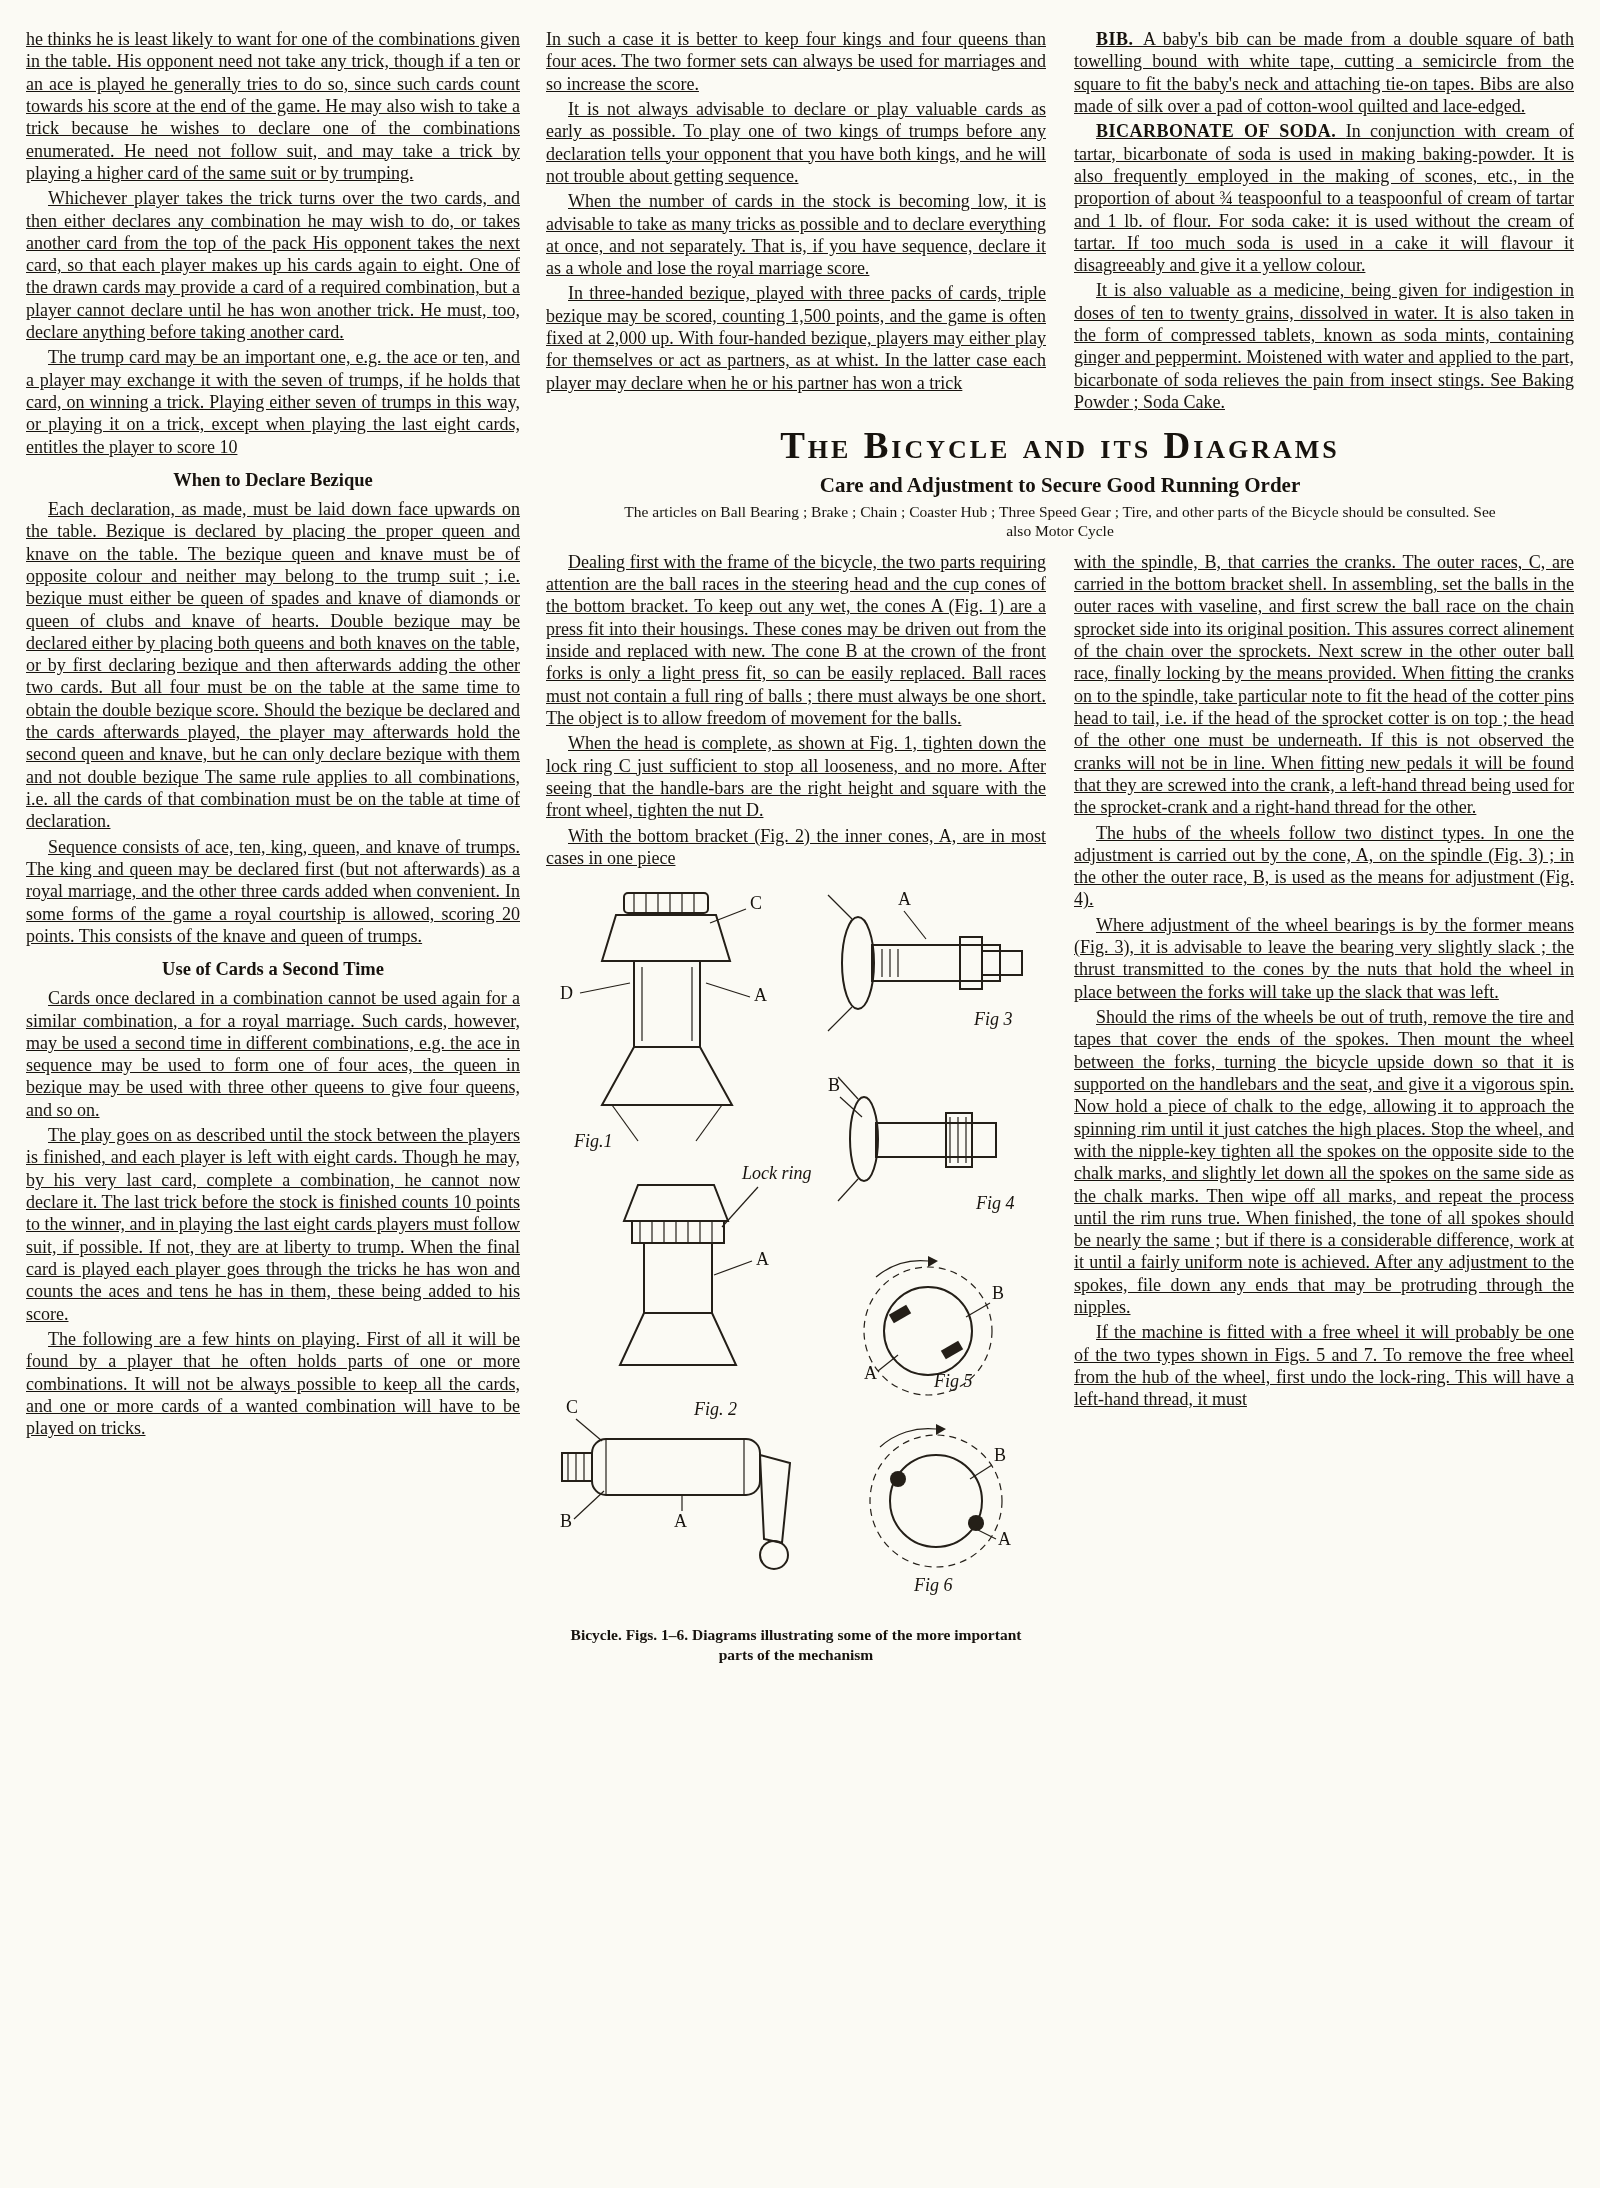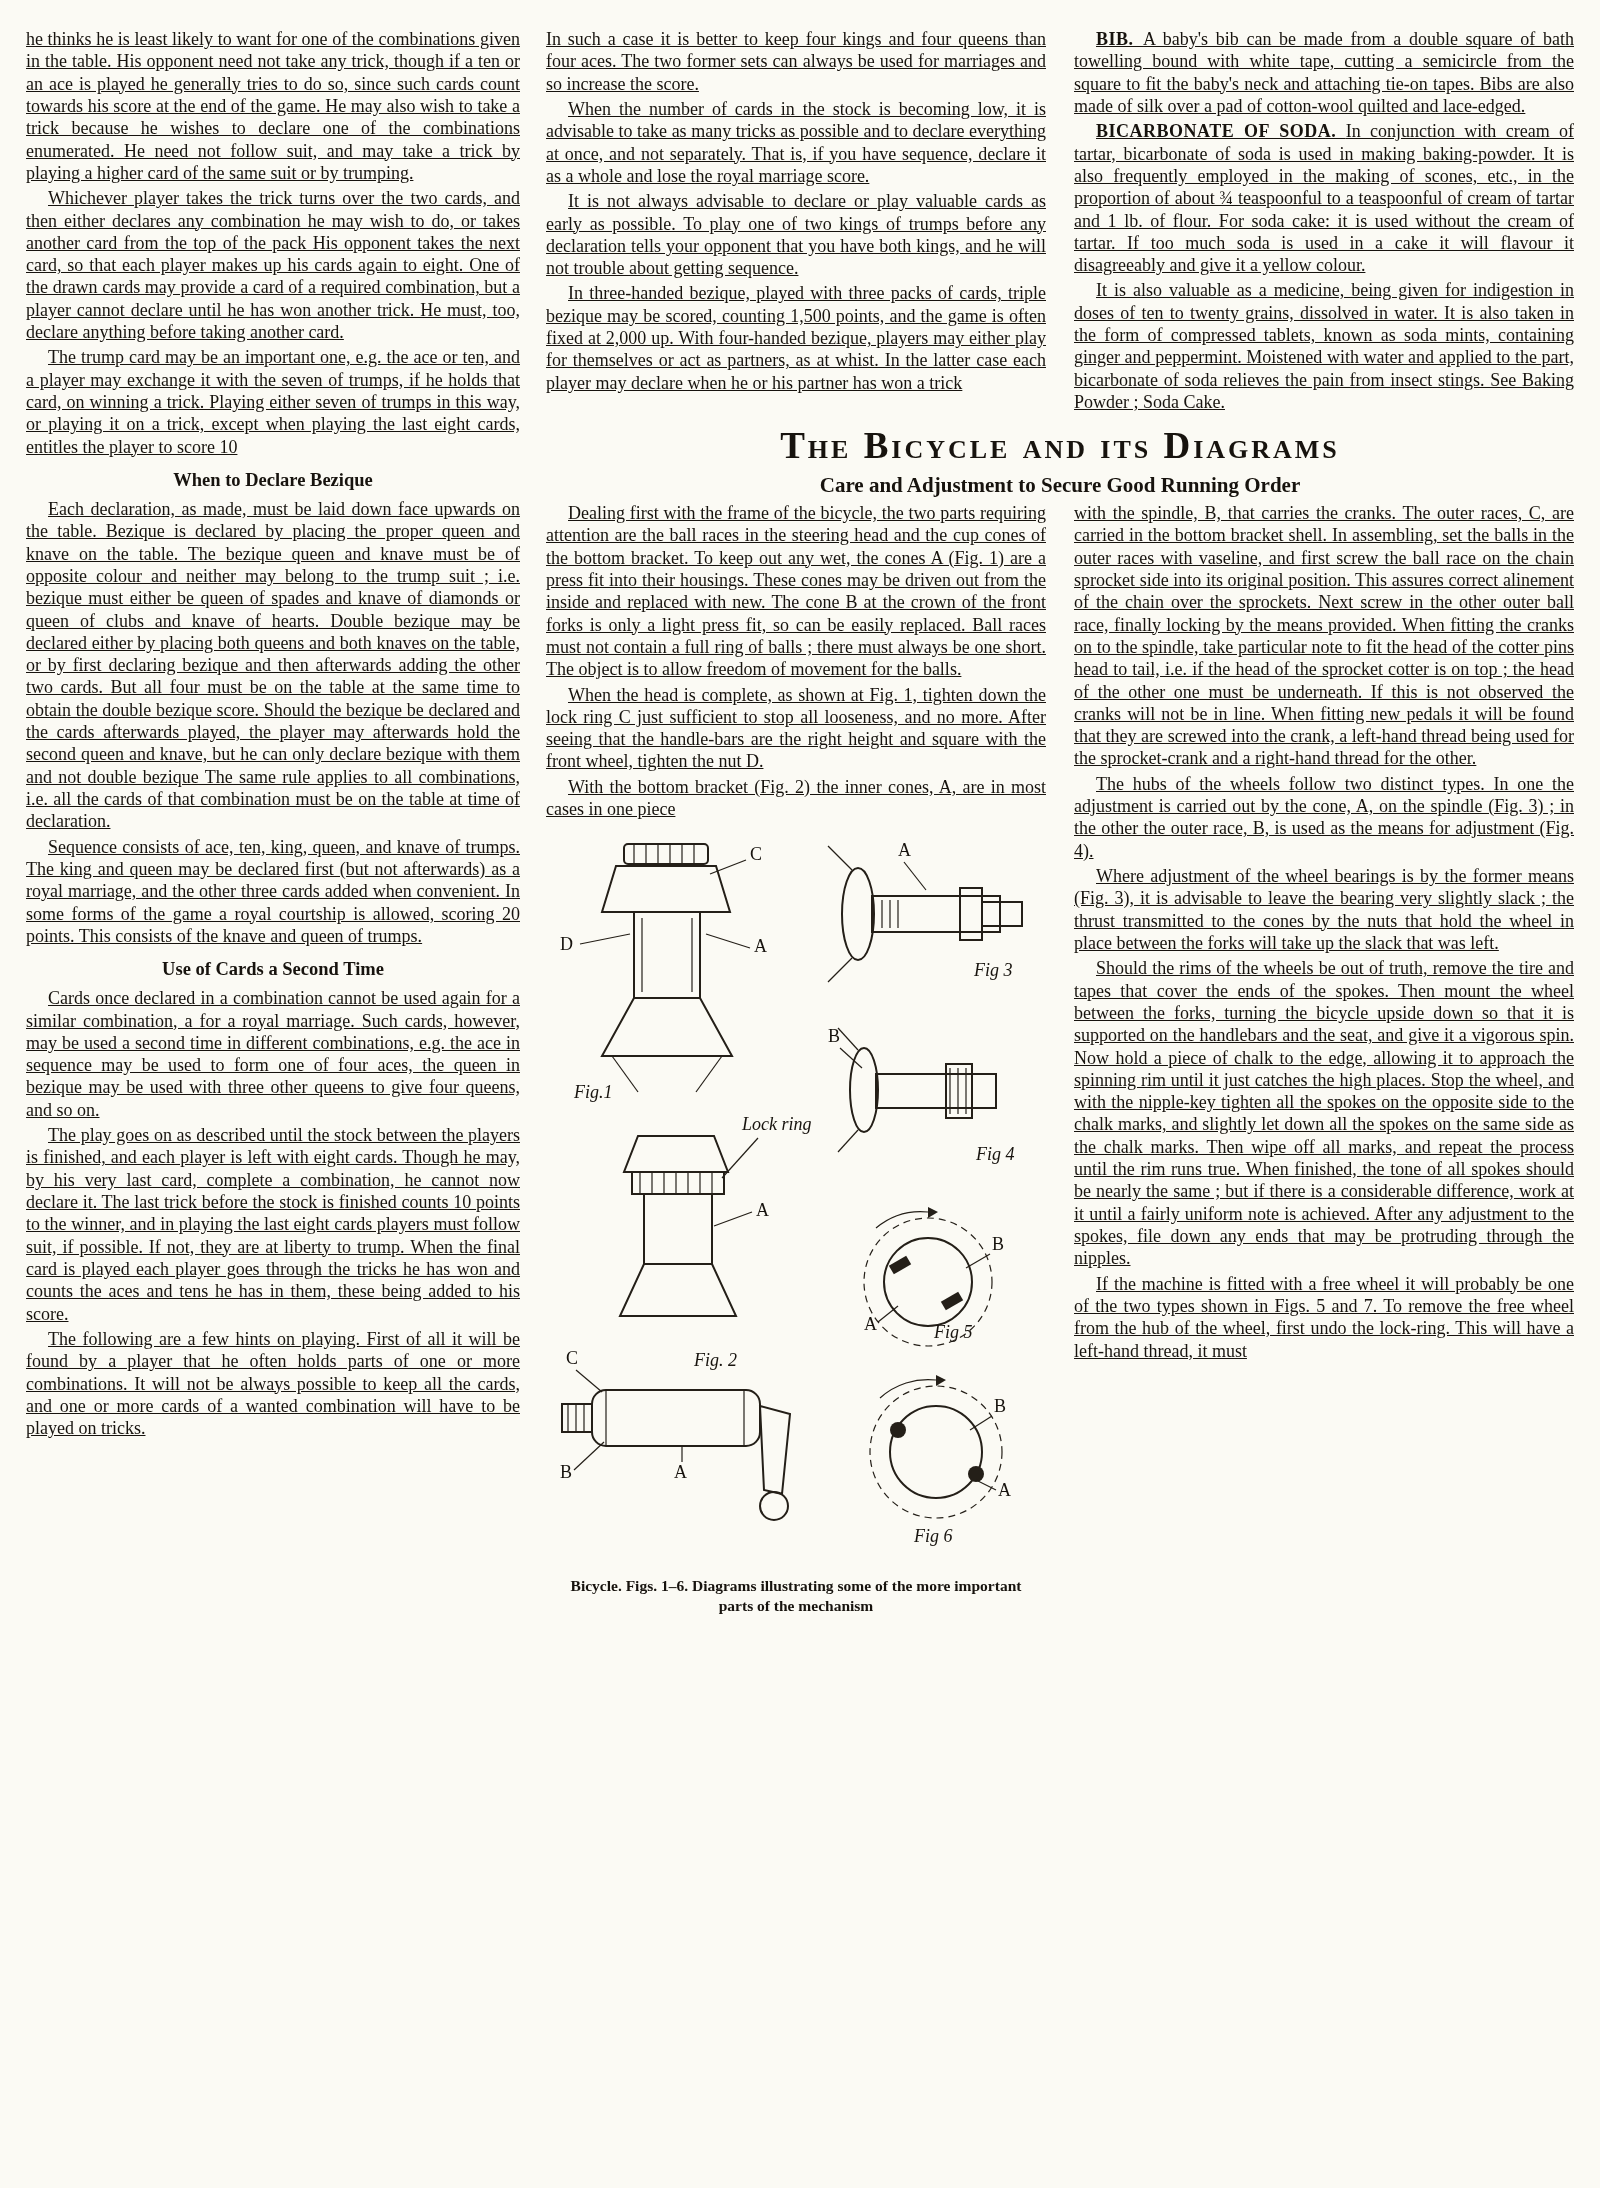--- a/index.html
+++ b/index.html
@@ -73,34 +73,35 @@
         <p class="para">Cards once declared in a combination cannot be used again for a similar combination, a for a royal marriage.  Such cards, however, may be used a second time in different combinations, e.g. the ace in sequence may be used to form one of four aces, the queen in bezique may be used with three other queens to give four queens, and so on.</p>
         <p class="para">The play goes on as described until the stock between the players is finished, and each player is left with eight cards.  Though he may, by his very last card, complete a combination, he cannot now declare it.  The last trick before the stock is finished counts 10 points to the winner, and in playing the last eight cards players must follow suit, if possible. If not, they are at liberty to trump.  When the final card is played each player goes through the tricks he has won and counts the aces and tens he has in them, these being added to his score.</p>
         <p class="para">The following are a few hints on playing. First of all it will be found by a player that he often holds parts of one or more combinations. It will not be always possible to keep all the cards, and one or more cards of a wanted combination will have to be played on tricks.</p>
       </div>
 
     <div class="right-wrap">
 
       <div class="two-col">
         <div>
             <p class="para noindent">In such a case it is better to keep four kings and four queens than four aces.  The two former sets can always be used for marriages and so increase the score.</p>
+            <p class="para">It is not always advisable to declare or play valuable cards as early as possible.  To play one of two kings of trumps before any declaration tells your opponent that you have both kings, and he will not trouble about getting sequence.</p>
             <p class="para">When the number of cards in the stock is becoming low, it is advisable to take as many tricks as possible and to declare everything at once, and not separately.  That is, if you have sequence, declare it as a whole and lose the royal marriage score.</p>
-            <p class="para">It is not always advisable to declare or play valuable cards as early as possible.  To play one of two kings of trumps before any declaration tells your opponent that you have both kings, and he will not trouble about getting sequence.</p>
             <p class="para">In three-handed bezique, played with three packs of cards, triple bezique may be scored, counting 1,500 points, and the game is often fixed at 2,000 up.  With four-handed bezique, players may either play for themselves or act as partners, as at whist.  In the latter case each player may declare when he or his partner has won a trick</p>
           </div>
         <div>
             <p class="para"><b>BIB. </b>A baby's bib can be made from a double square of bath towelling bound with white tape, cutting a semicircle from the square to fit the baby's neck and attaching tie-on tapes.  Bibs are also made of silk over a pad of cotton-wool quilted and lace-edged.</p>
             <p class="para"><b>BICARBONATE OF SODA. </b>In conjunction with cream of tartar, bicarbonate of soda is used in making baking-powder.  It is also frequently employed in the making of scones, etc., in the proportion of about ¾ teaspoonful to a teaspoonful of cream of tartar and 1 lb. of flour.  For soda cake: it is used without the cream of tartar.  If too much soda is used in a cake it will flavour it disagreeably and give it a yellow colour.</p>
             <p class="para">It is also valuable as a medicine, being given for indigestion in doses of ten to twenty grains, dissolved in water.  It is also taken in the form of compressed tablets, known as soda mints, containing ginger and peppermint. Moistened with water and applied to the part, bicarbonate of soda relieves the pain from insect stings.  See Baking Powder ; Soda Cake.</p>
           </div>
       </div>
 
       <div class="section-head">
         <h2 class="section-title">The Bicycle and its Diagrams</h2>
         <div class="section-subtitle">Care and Adjustment to Secure Good Running Order</div>
+        <div class="section-note">The articles on Ball Bearing ; Brake ; Chain ; Coaster Hub ; Three Speed Gear ; Tire, and other parts of the Bicycle should be consulted.  See also Motor Cycle</div>
       </div>
 
       <div class="two-col">
 
         <div>
           <div>
               <p class="para">Dealing first with the frame of the bicycle, the two parts requiring attention are the ball races in the steering head and the cup cones of the bottom bracket.  To keep out any wet, the cones A (Fig. 1) are a press fit into their housings.  These cones may be driven out from the inside and replaced with new. The cone B at the crown of the front forks is only a light press fit, so can be easily replaced.  Ball races must not contain a full ring of balls ; there must always be one short. The object is to allow freedom of movement for the balls.</p>
               <p class="para">When the head is complete, as shown at Fig. 1, tighten down the lock ring C just sufficient to stop all looseness, and no more. After seeing that the handle-bars are the right height and square with the front wheel, tighten the nut D.</p>
               <p class="para">With the bottom bracket (Fig. 2) the inner cones, A, are in most cases in one piece</p>
             </div>

